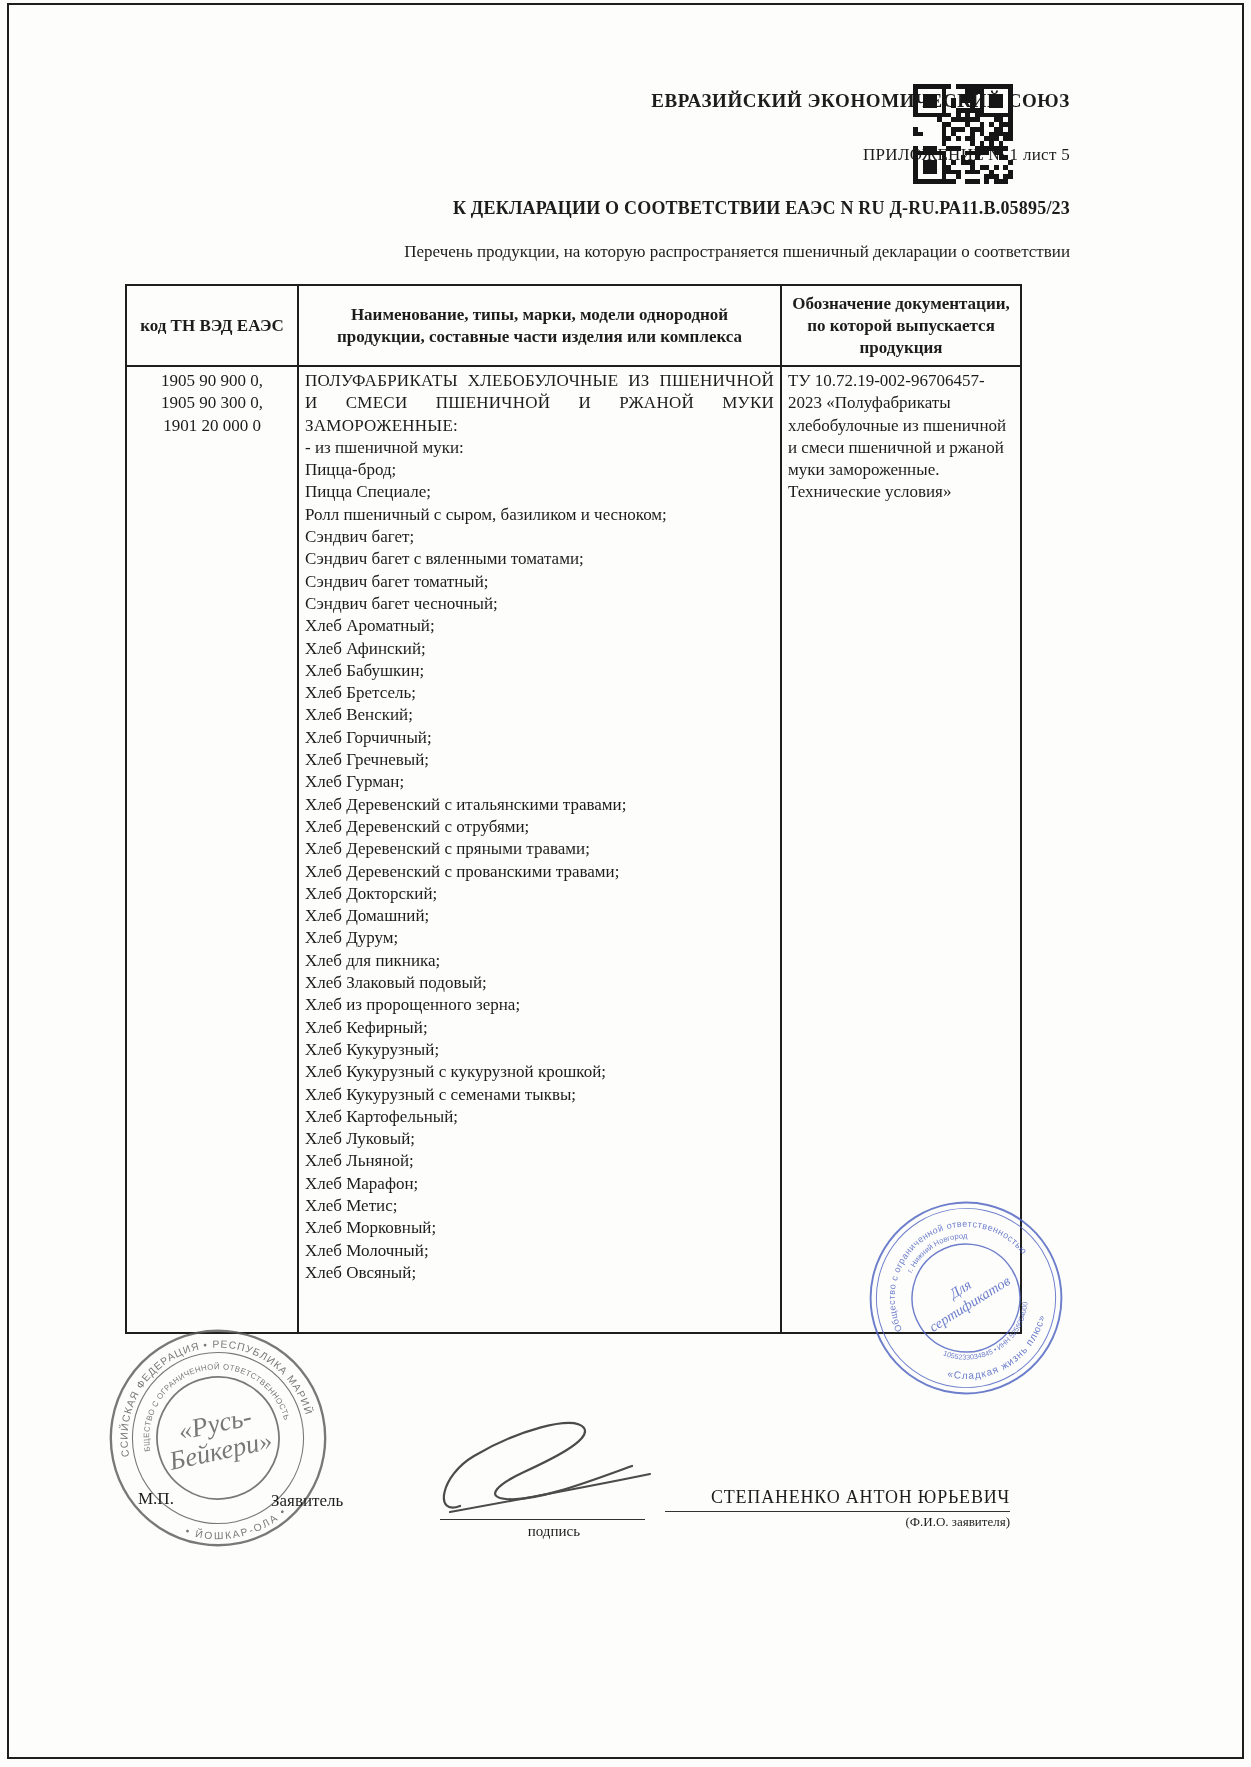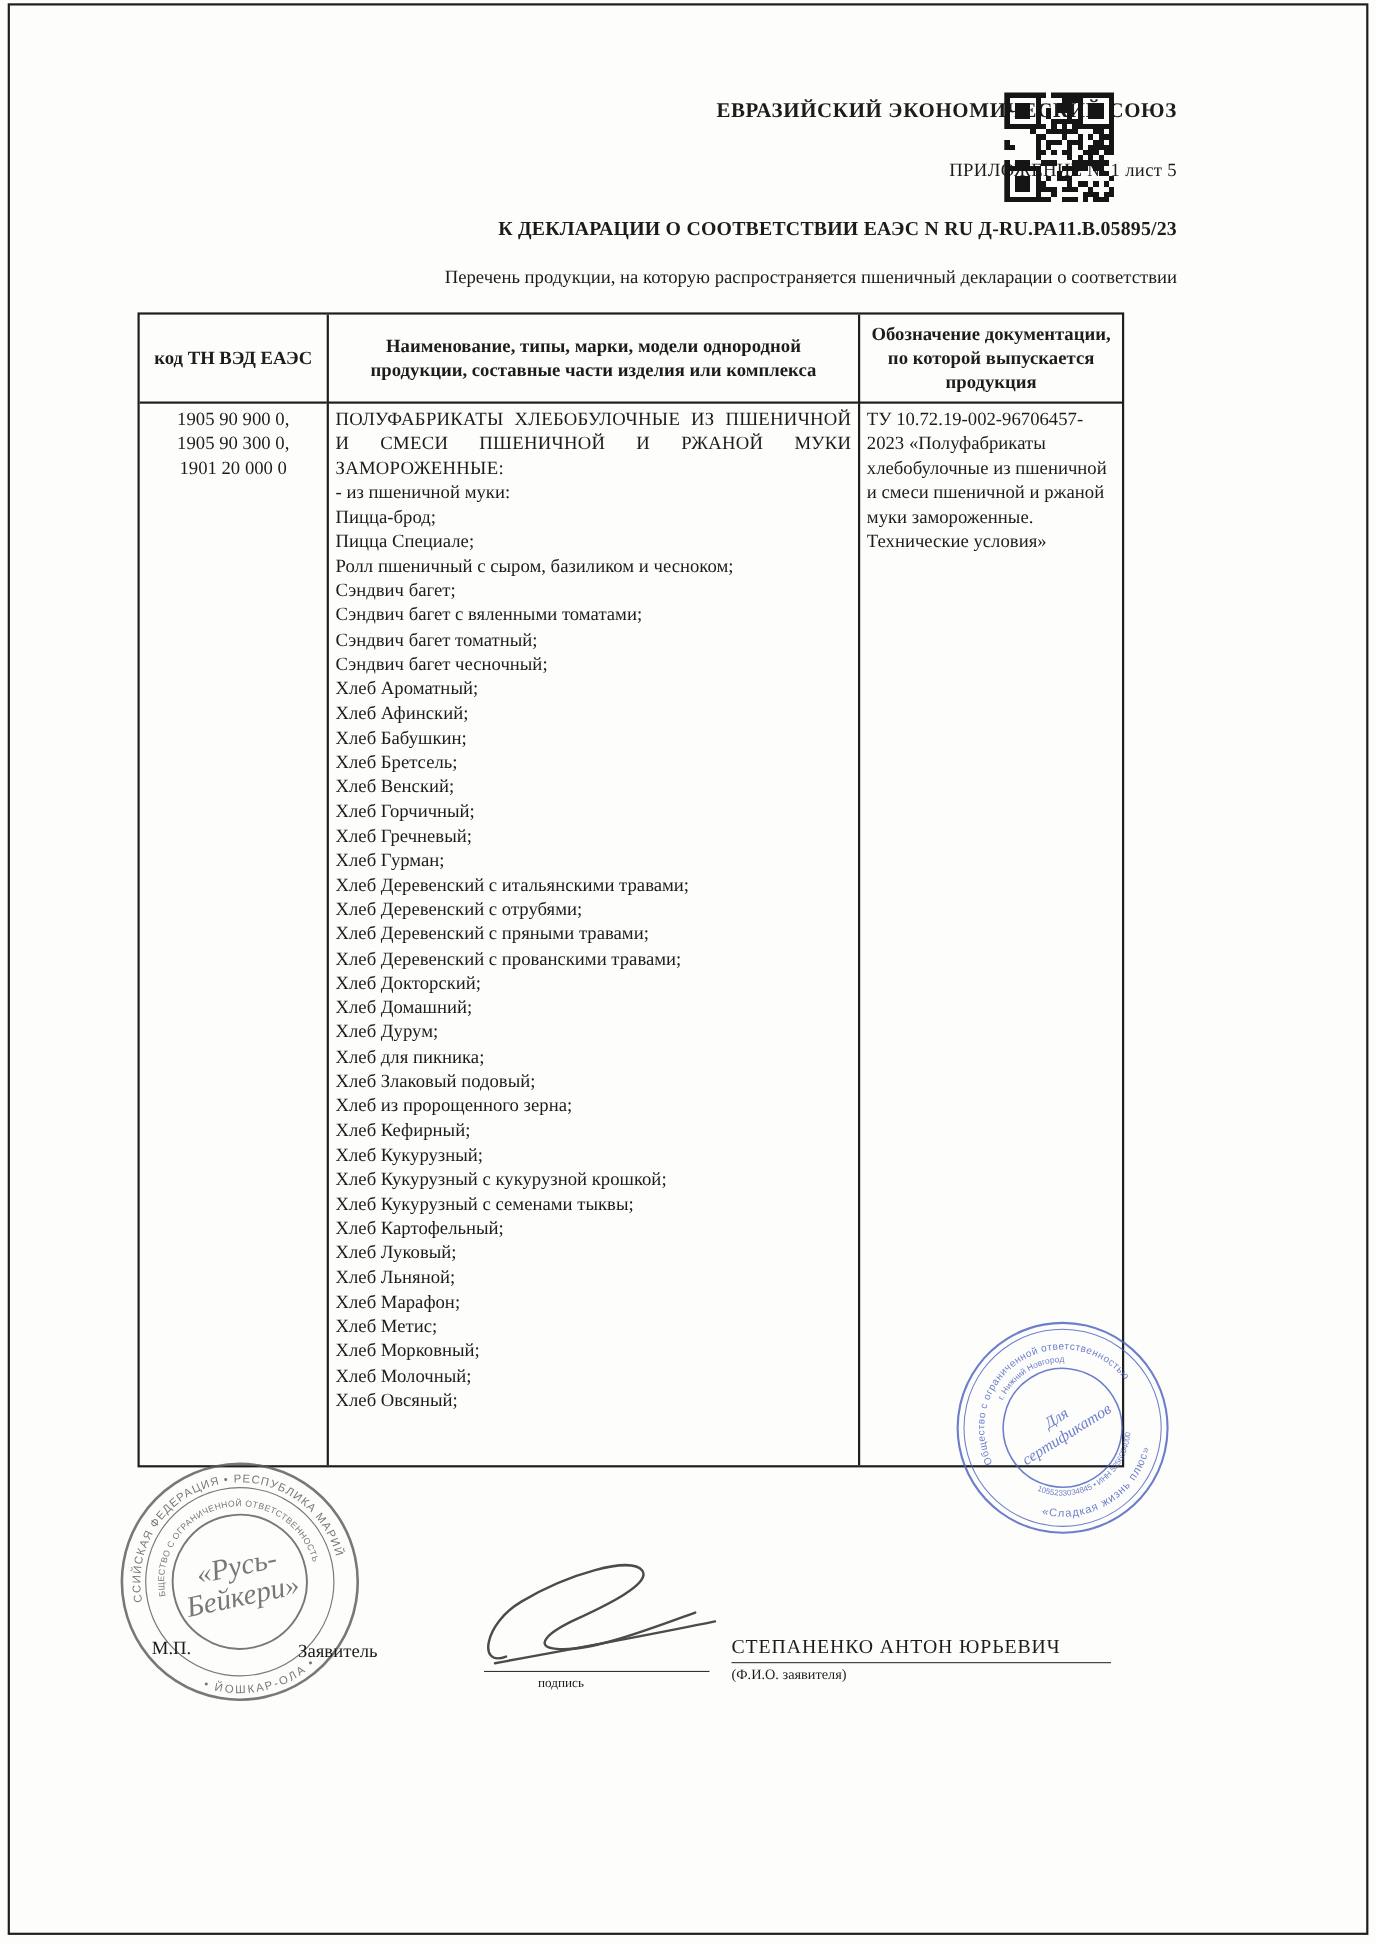--- a/index.html
+++ b/index.html
@@ -20,22 +20,22 @@
   .tbody>div{min-height:965px;line-height:22.3px}
   .cell-codes{text-align:center;padding-top:5px}
   .cell-products{padding:4px 8px 0 8px}
   .prod-heading{text-align:justify;letter-spacing:.25px}
   .cell-doc{padding:4px 6px 0 6px}
   .footer-text{position:absolute;white-space:nowrap}
   .mp{left:138px;top:1489px;font-size:17px}
   .applicant{left:271px;top:1491px;font-size:17px}
   .sig-svg{position:absolute;left:432px;top:1398px;width:230px;height:130px}
   .sig-line{position:absolute;left:440px;top:1519px;width:205px;border-bottom:1.5px solid #333}
-  .sig-caption{position:absolute;left:440px;top:1523px;width:140px;text-align:center;font-size:12px}
-  .name-block{position:absolute;left:665px;top:1487px;width:345px;text-align:left}
+  .sig-caption{position:absolute;left:440px;top:1523px;width:140px;text-align:right;font-size:15px}
+  .name-block{position:absolute;left:665px;top:1487px;width:345px;text-align:right}
   .name{font-size:18px;letter-spacing:.8px;border-bottom:1.5px solid #333;padding-bottom:3px}
   .name-caption{font-size:13px;padding-top:2px}
   .stamp-left{position:absolute;left:100px;top:1320px;opacity:.82}
   .stamp-right{position:absolute;left:860px;top:1192px;opacity:.8}
   svg text{stroke:none}
 </style>
 </head>
 <body>
 
 <div class="frame"></div>

